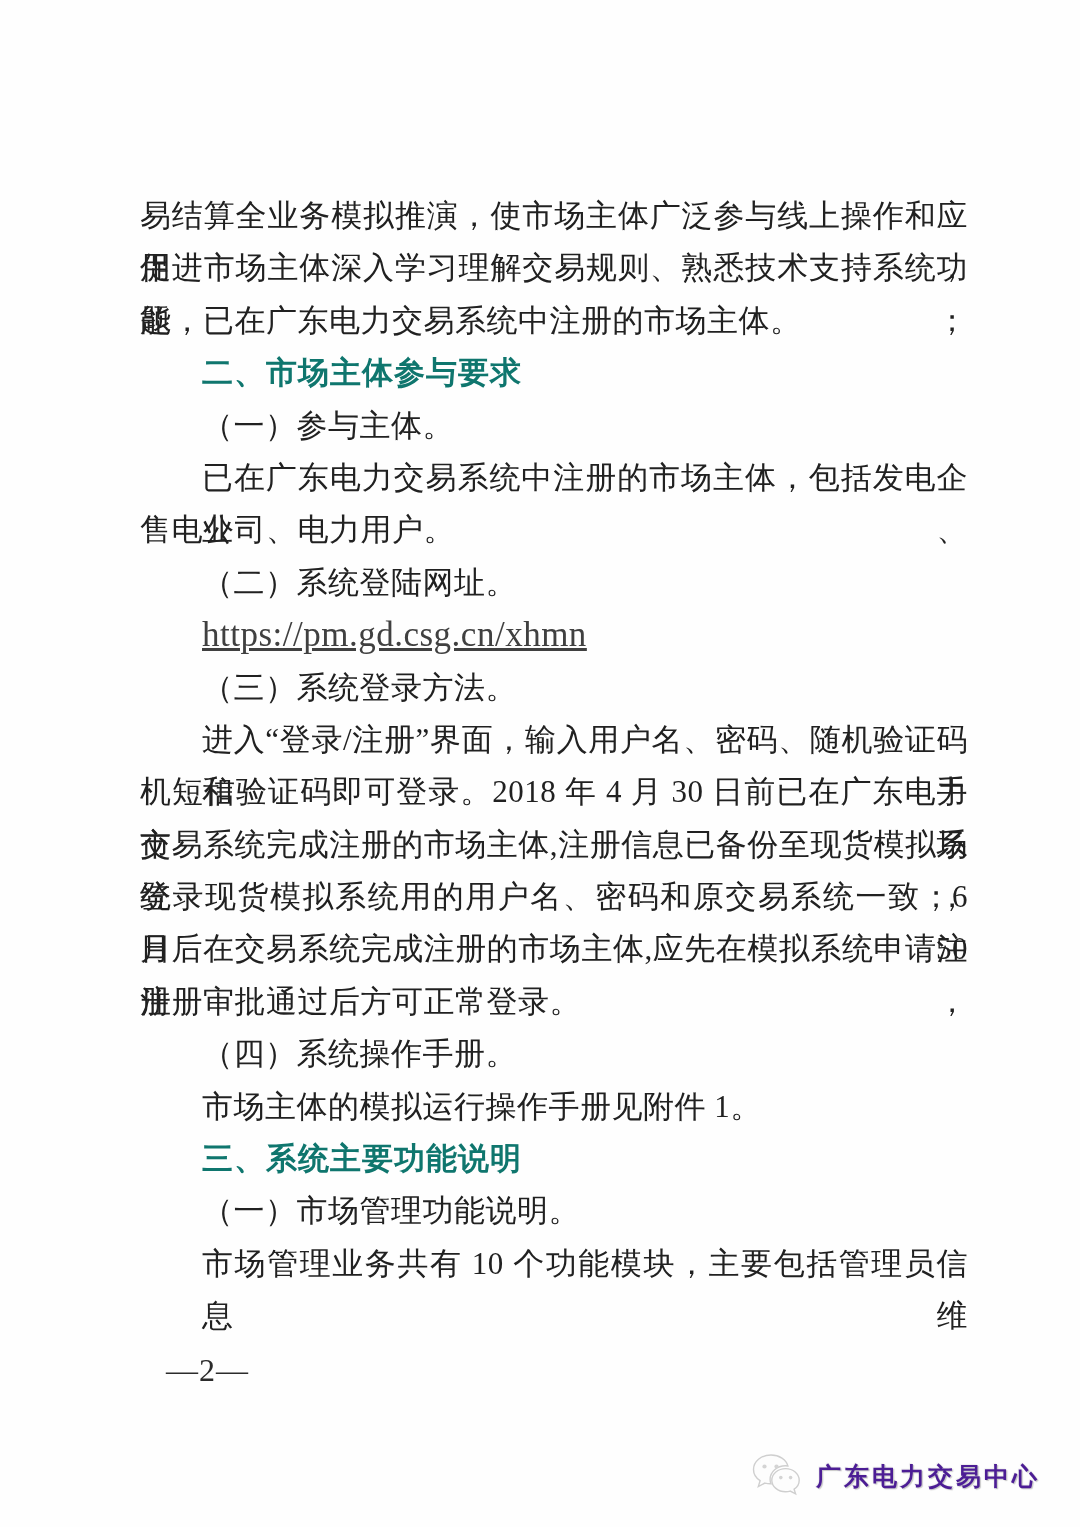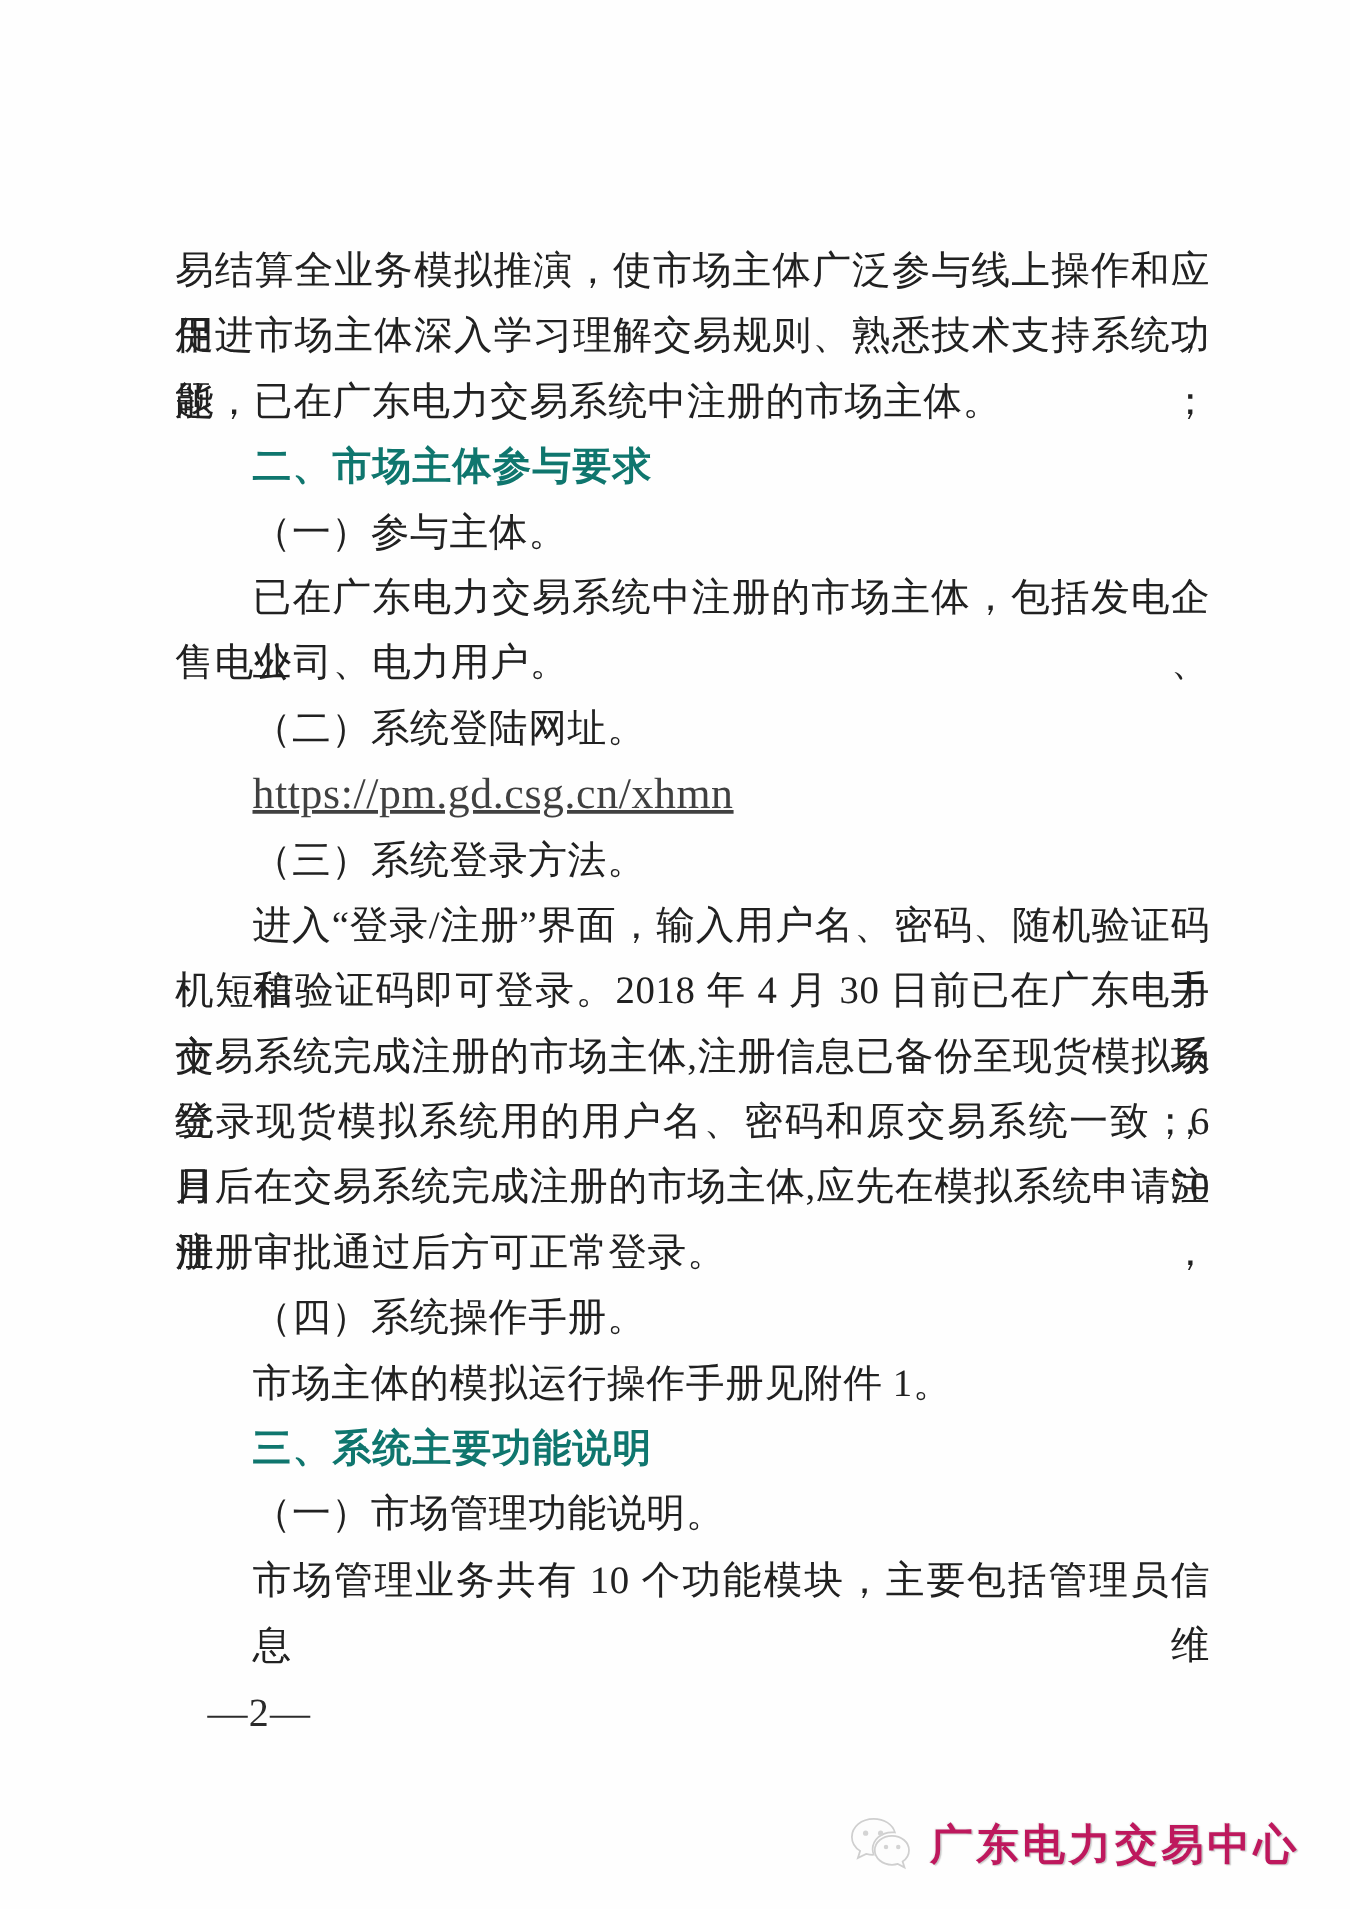--- a/index.html
+++ b/index.html
@@ -55,22 +55,22 @@
   .footer {
     position:absolute;
     right:40px; top:1452px;
     display:flex;
     align-items:center;
     gap:8px;
   }
   .footer-label {
     font-family:Liberation Serif, serif;
     font-weight:bold;
-    font-size:34px;
-    color:#be185d;
+    font-size:25px;
+    color:#4c1d95;
     letter-spacing:3px;
     text-shadow: 1.2px 1.2px 1px #c7c7c7, -0.8px -0.8px 1px #efefef;
     white-space:nowrap;
   }
   .wechat-logo { display:block; }
 </style>
 </head>
 <body>
 
 <div class="page">

